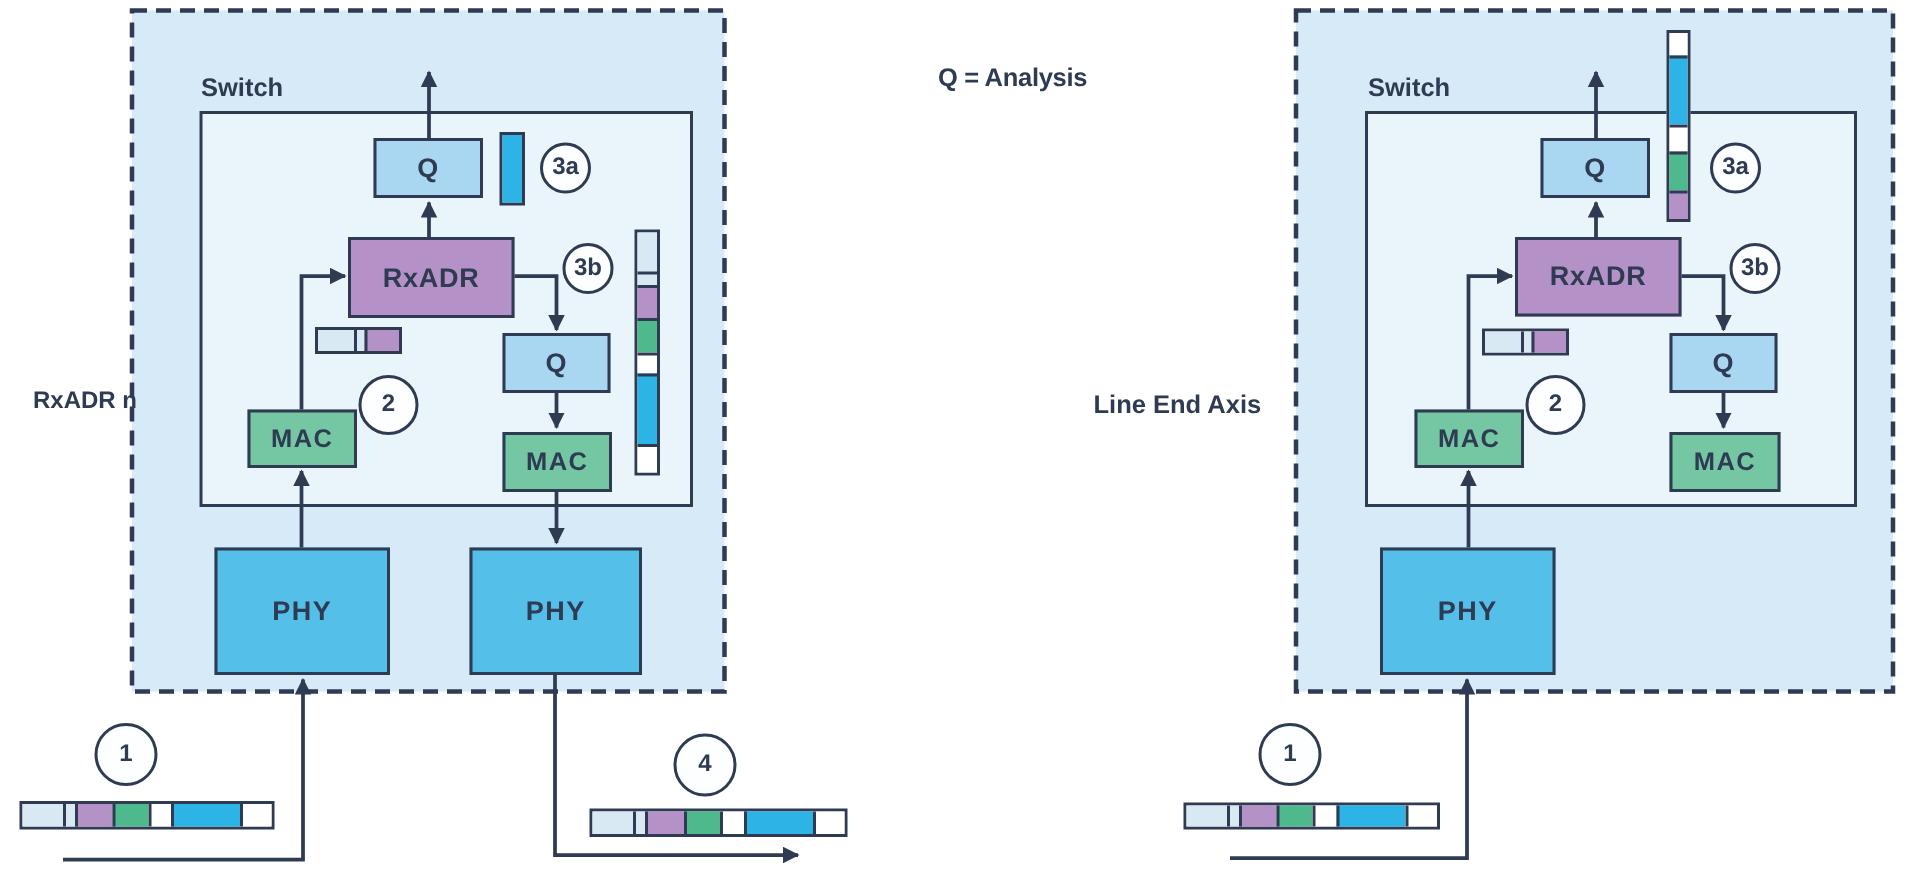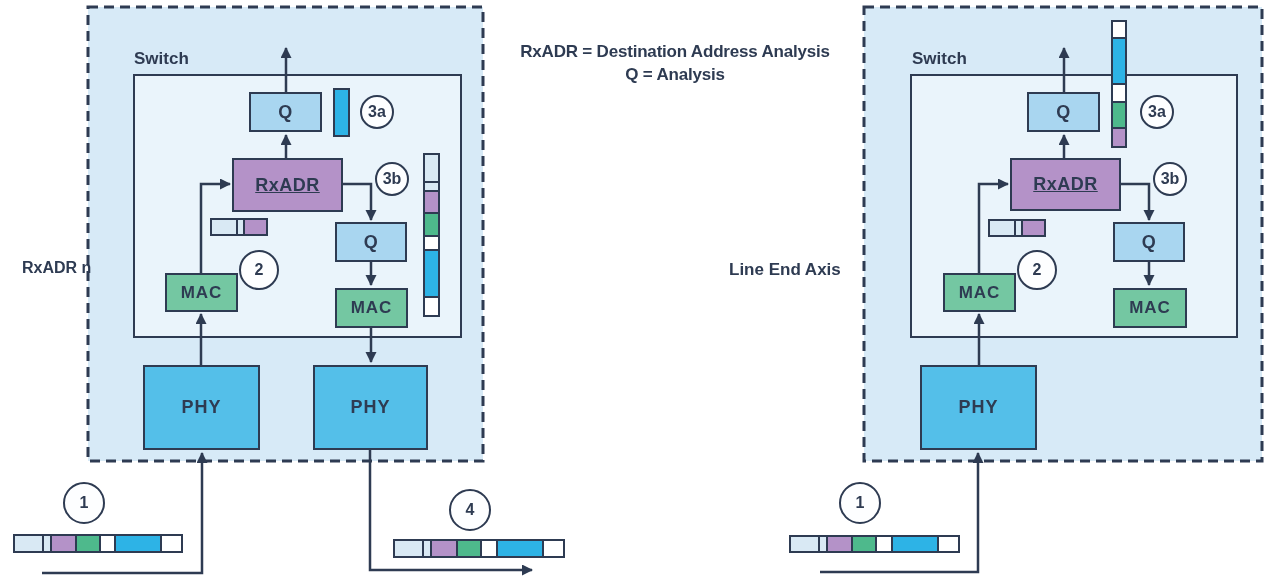--- a/index.html
+++ b/index.html
@@ -12,21 +12,21 @@
   .region-inner{
     position:absolute;background:var(--inner_fill);
     border:2px solid var(--ink);box-sizing:border-box;
   }
   .block{
     position:absolute;border:2px solid var(--ink);box-sizing:border-box;
     display:flex;align-items:center;justify-content:center;
     font-size:18px;letter-spacing:.5px;color:var(--ink);
   }
   .q{background:var(--q_fill);}
-  .rxadr{background:var(--rxadr_fill);text-decoration:underline;}
+  .rxadr{background:var(--rxadr_fill);}
   .mac{background:var(--mac_fill);letter-spacing:1px;font-size:17px;}
   .phy{background:var(--phy_fill);letter-spacing:1px;}
   .badge{
     position:absolute;border:2.5px solid var(--ink);border-radius:50%;
     background:#fdfeff;box-sizing:border-box;
     display:flex;align-items:center;justify-content:center;font-size:16px;
   }
   .badge.small{font-size:16px;}
   .label{position:absolute;white-space:nowrap;font-size:17px;}
   .legend{
@@ -47,21 +47,20 @@
 <body>
 
 <div class="canvas">
 
   <svg class="layer">
     <rect class="dashedbox" x="88" y="7" width="395" height="454" stroke-dasharray="10 6"></rect>
     <rect class="dashedbox" x="864" y="7" width="398" height="454" stroke-dasharray="10 6"></rect>
   </svg>
 
   <div class="legend">
-    <div>RxADR = Destination Address Analysis</div>
     <div>Q = Analysis</div>
   </div>
 
   <div class="label" style="left:22px;top:259px;font-size:16px">RxADR n</div>
   <div class="label" style="left:134px;top:49px">Switch</div>
 
   <div class="region-inner" style="left:133px;top:74px;width:329px;height:264px"></div>
 
   <div class="block q" style="left:249px;top:92px;width:73px;height:40px">Q</div>
   <div class="block rxadr" style="left:232px;top:158px;width:111px;height:54px">RxADR</div>

